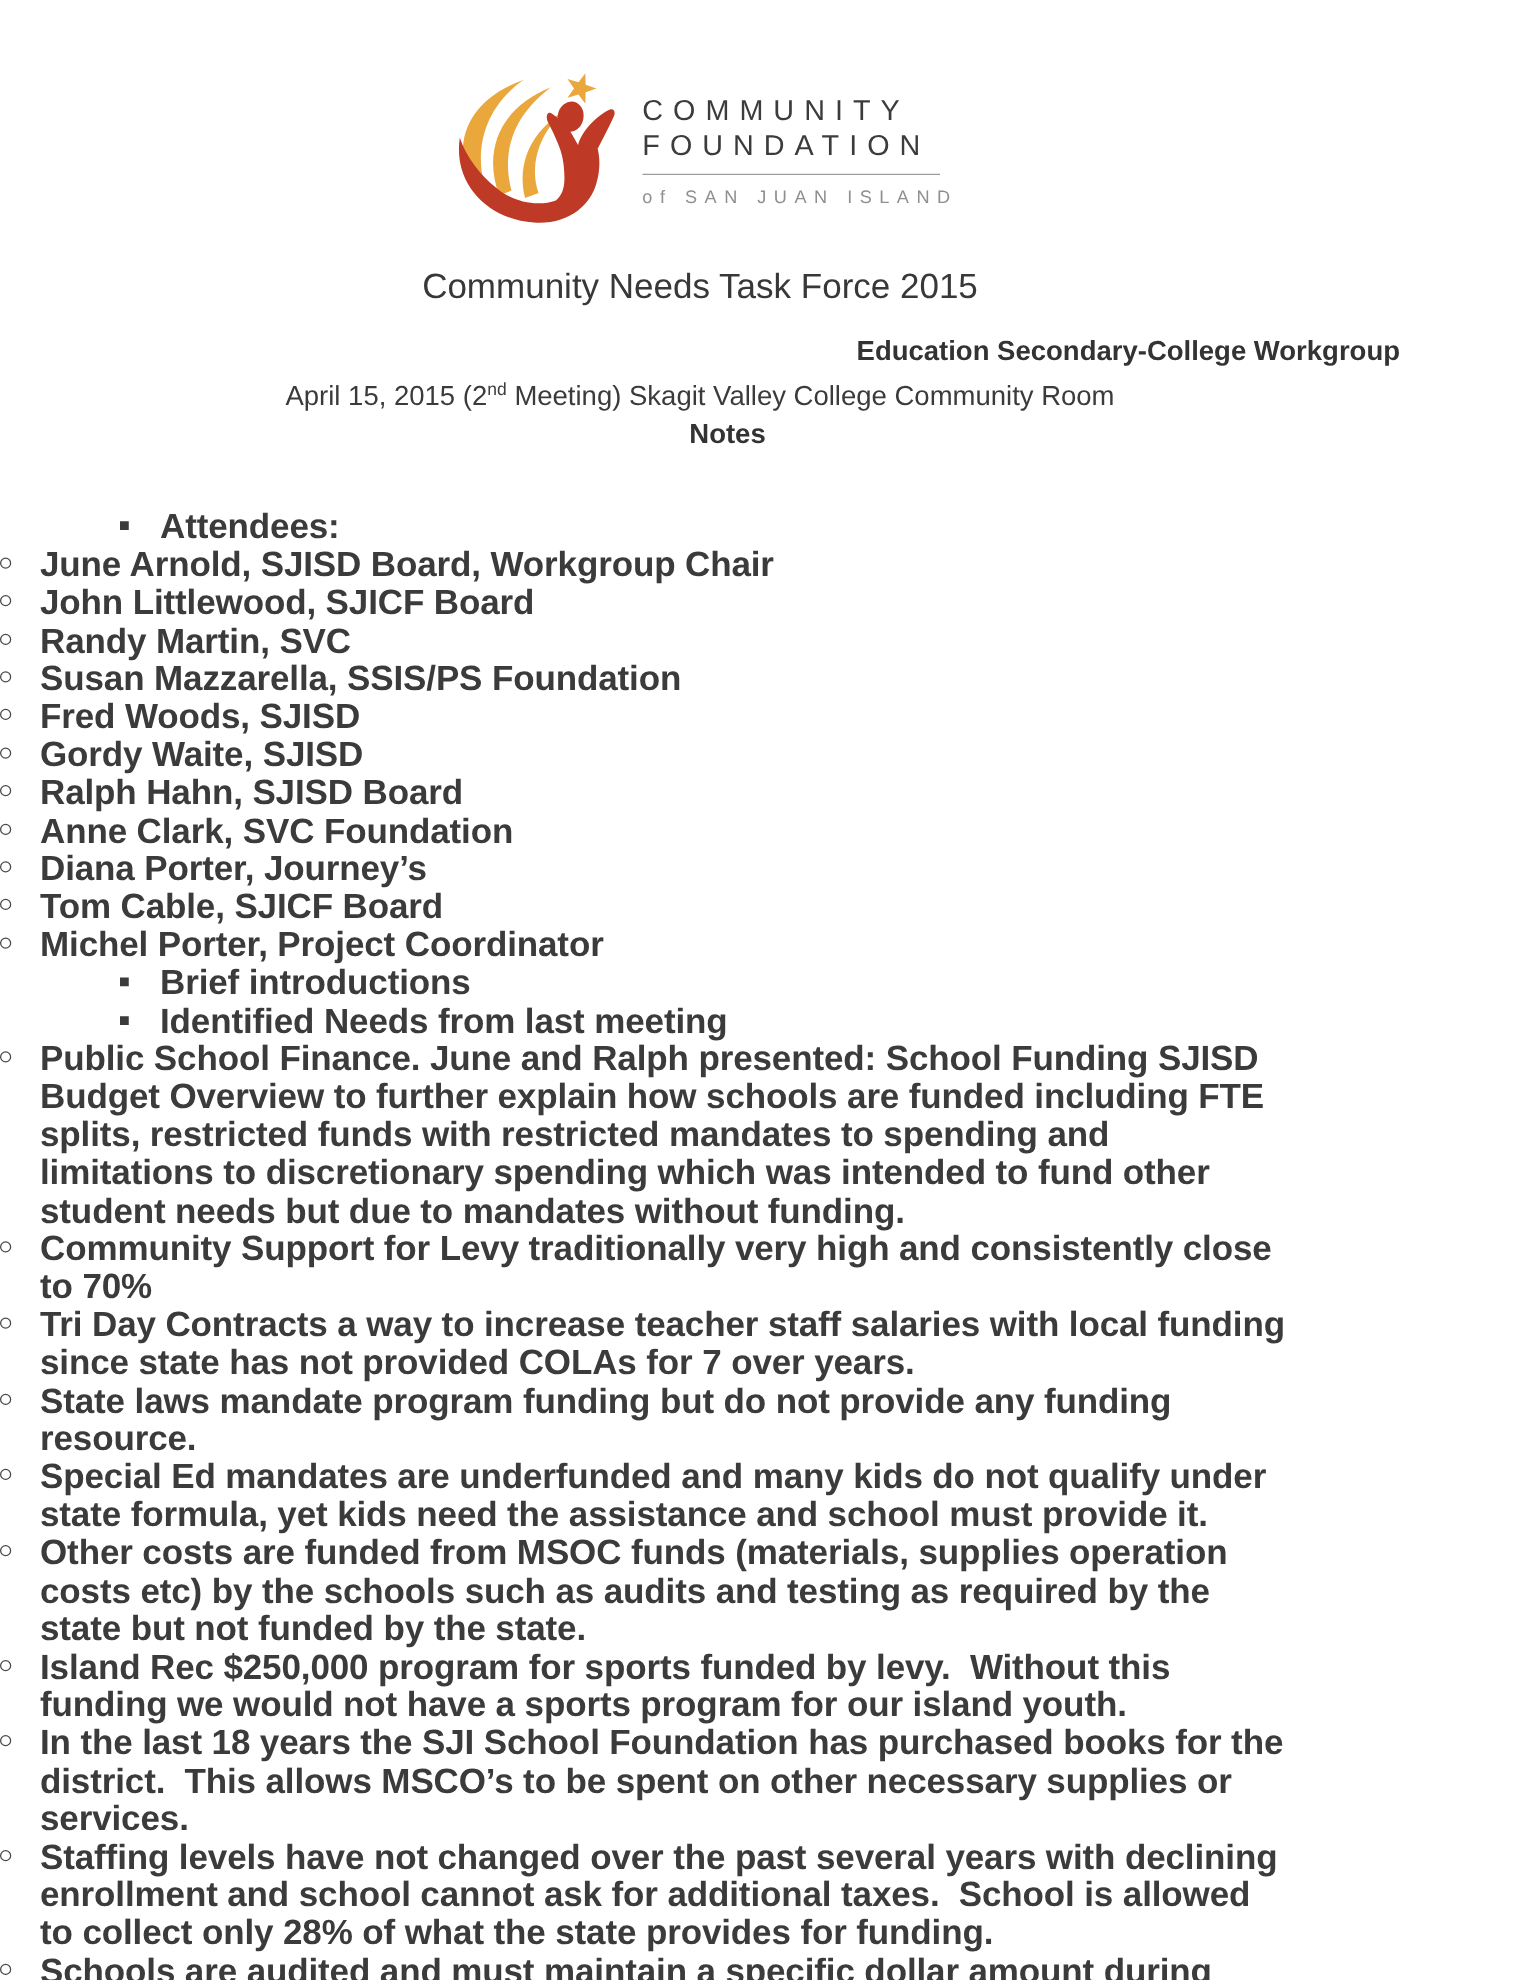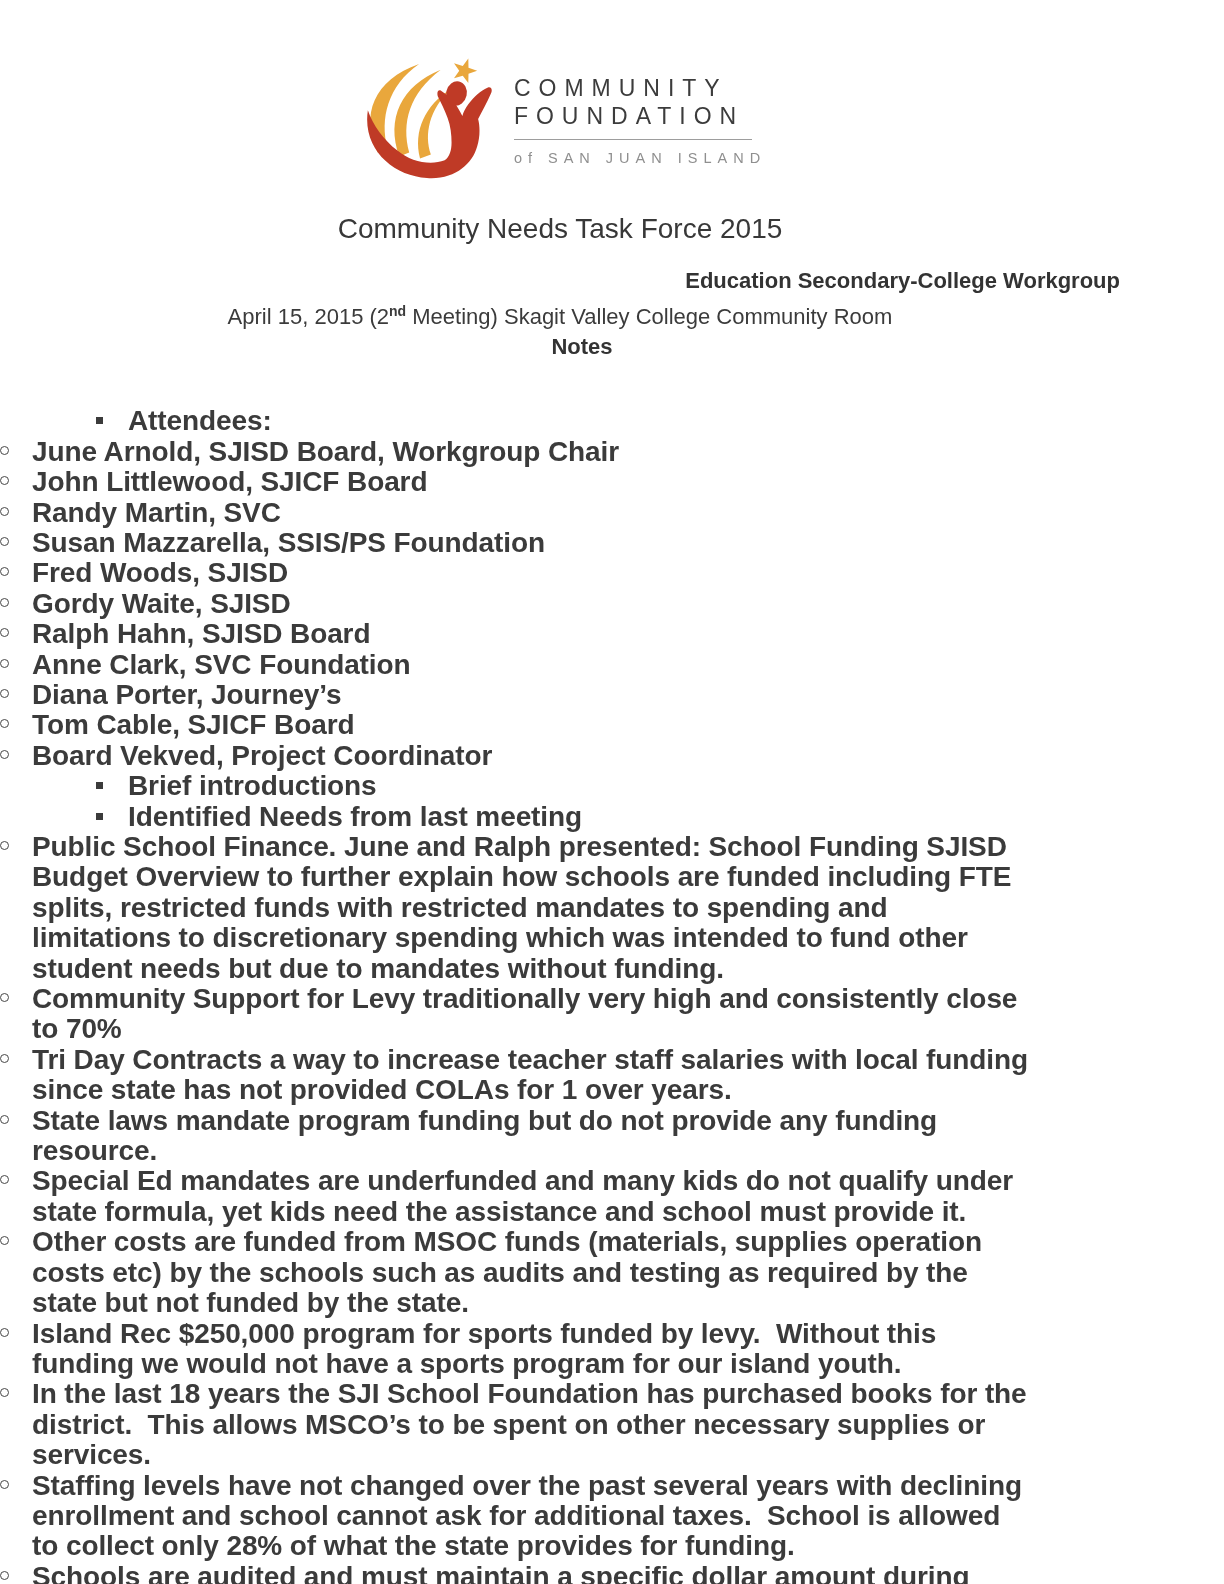--- a/index.html
+++ b/index.html
@@ -52,21 +52,21 @@
   }
   .workgroup {
     font-size: 22px;
     font-weight: bold;
     line-height: 30px;
     margin-top: 20px;
     color: #333333;
     text-align: right;
   }
   .dateline { font-size: 22px; line-height: 30px; color: #3b3b3b; }
-  .dateline sup { font-size: 14px; font-weight: bold; }
+  .dateline sup { font-size: 14px; }
   .notes-label { font-size: 22px; font-weight: bold; line-height: 30px; color: #333333; padding-left: 44px; }
   
   .outline {
     margin-top: 44px;
     padding-right: 88px;
     font-size: 28px;
     letter-spacing: -0.1px;
     line-height: 30.4px;
     font-weight: bold;
   }
@@ -181,41 +181,41 @@
       <div class="li2">
         <span class="o-bullet"></span>
         <span class="li-text">Diana Porter, Journey’s</span>
       </div>
       <div class="li2">
         <span class="o-bullet"></span>
         <span class="li-text">Tom Cable, SJICF Board</span>
       </div>
       <div class="li2">
         <span class="o-bullet"></span>
-        <span class="li-text">Board Vekved, Project Coordinator</span>
+        <span class="li-text">Michel Porter, Project Coordinator</span>
       </div>
       <div class="li1">
         <span class="sq-bullet"></span>
         <span class="li-text">Brief introductions</span>
       </div>
       <div class="li1">
         <span class="sq-bullet"></span>
         <span class="li-text">Identified Needs from last meeting</span>
       </div>
       <div class="li2">
         <span class="o-bullet"></span>
         <span class="li-text">Public School Finance. June and Ralph presented: School Funding SJISD Budget Overview to further explain how schools are funded including FTE splits, restricted funds with restricted mandates to spending and limitations to discretionary spending which was intended to fund other student needs but due to mandates without funding.</span>
       </div>
       <div class="li2">
         <span class="o-bullet"></span>
         <span class="li-text">Community Support for Levy traditionally very high and consistently close to 70%</span>
       </div>
       <div class="li2">
         <span class="o-bullet"></span>
-        <span class="li-text">Tri Day Contracts a way to increase teacher staff salaries with local funding since state has not provided COLAs for 1 over years.</span>
+        <span class="li-text">Tri Day Contracts a way to increase teacher staff salaries with local funding since state has not provided COLAs for 7 over years.</span>
       </div>
       <div class="li2">
         <span class="o-bullet"></span>
         <span class="li-text">State laws mandate program funding but do not provide any funding resource.</span>
       </div>
       <div class="li2">
         <span class="o-bullet"></span>
         <span class="li-text">Special Ed mandates are underfunded and many kids do not qualify under state formula, yet kids need the assistance and school must provide it.</span>
       </div>
       <div class="li2">

